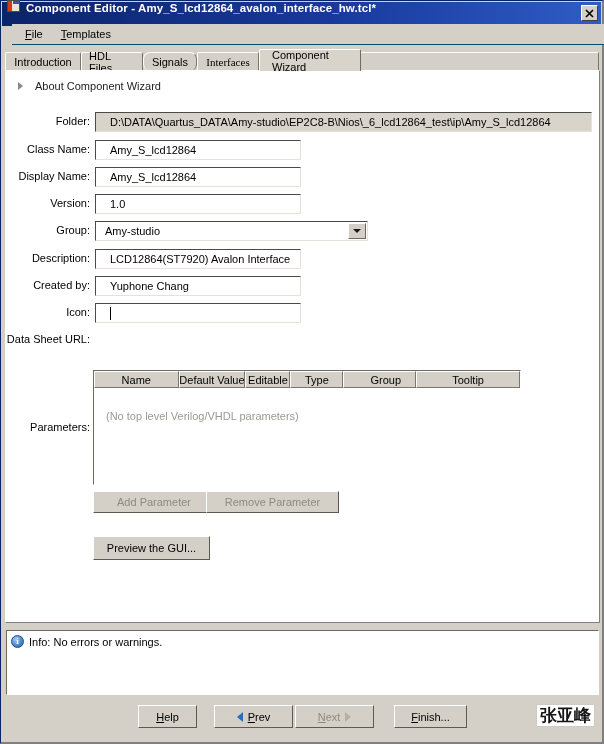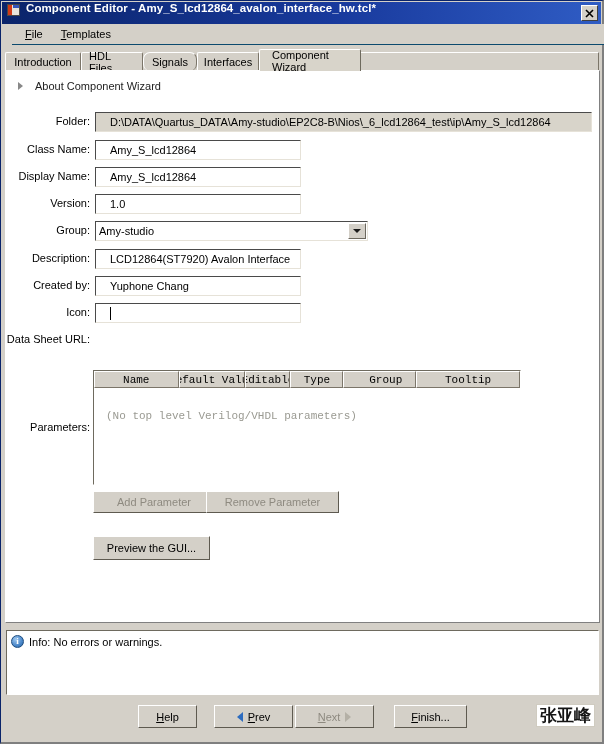--- a/index.html
+++ b/index.html
@@ -25,22 +25,22 @@
     border-bottom: 2px solid #7f7f7f;
     border-right: 2px solid #7f7f7f;
   }
 
   
   #titlebar {
     position: absolute;
     left: 1px; top: 1px;
     width: 599px; height: 22px;
     background: linear-gradient(to right, #0a246a 0%, #18399c 55%, #2f5cc4 100%);
-    display: flex; align-items: flex-start;
-    padding: 0 2px;
+    display: flex; align-items: flex-end;
+    padding: 12px 2px;
     box-sizing: border-box;
   }
   #titlebar .app-icon {
     width: 16px; height: 16px;
     margin: 0 4px 0 2px;
     position: relative;
     flex: 0 0 auto;
   }
   #titlebar .app-icon .i-a {
     position: absolute; left: 1px; top: 2px;
@@ -204,21 +204,21 @@
   .combo {
     position: absolute;
     box-sizing: border-box;
     background: #ffffff;
     border-top: 1px solid #4a4a4a;
     border-left: 1px solid #4a4a4a;
     border-right: 1px solid #e6e2d8;
     border-bottom: 1px solid #e6e2d8;
     display: flex; align-items: center;
     font-size: 11px;
-    padding-left: 3px;
+    padding-left: 9px;
   }
   .combo-btn {
     position: absolute;
     right: 1px; top: 1px;
     width: 18px; bottom: 1px;
     background: #d4d0c8;
     border-top: 1px solid #ffffff;
     border-left: 1px solid #ffffff;
     border-right: 1px solid #6b675d;
     border-bottom: 1px solid #6b675d;
@@ -236,21 +236,20 @@
   #param-table {
     position: absolute;
     left: 92px; top: 369px;
     width: 428px; height: 115px;
     box-sizing: border-box;
     background: #ffffff;
     border-top: 1px solid #6e6a5e;
     border-left: 1px solid #6e6a5e;
     border-right: 1px solid #ffffff;
     border-bottom: 1px solid #ffffff;
-    font-family: Liberation Mono, monospace;
   }
   #param-header {
     display: flex;
     height: 17px;
     background: #d4d0c8;
     box-sizing: border-box;
   }
   .th {
     box-sizing: border-box;
     background: #d4d0c8;
@@ -392,21 +391,21 @@
   <div id="tabstrip">
     <div class="tab" style="left:0px;width:76px;">
       <span>Introduction</span>
     </div>
     <div class="tab" style="left:76px;width:62px;">
       <span>HDL Files</span>
     </div>
     <div class="tab" style="left:138px;width:54px;border-radius:7px;">
       <span>Signals</span>
     </div>
-    <div class="tab" style="left:192px;width:62px;">
+    <div class="tab" style="left:192px;width:62px;font-family:Liberation Serif, serif;">
       <span>Interfaces</span>
     </div>
     <div class="tab active" style="left:254px;width:102px;">
       <span>Component Wizard</span>
     </div>
     <div id="tab-filler" style="left:356px;width:238px;"></div>
   </div>
 
   <div id="content">
 

